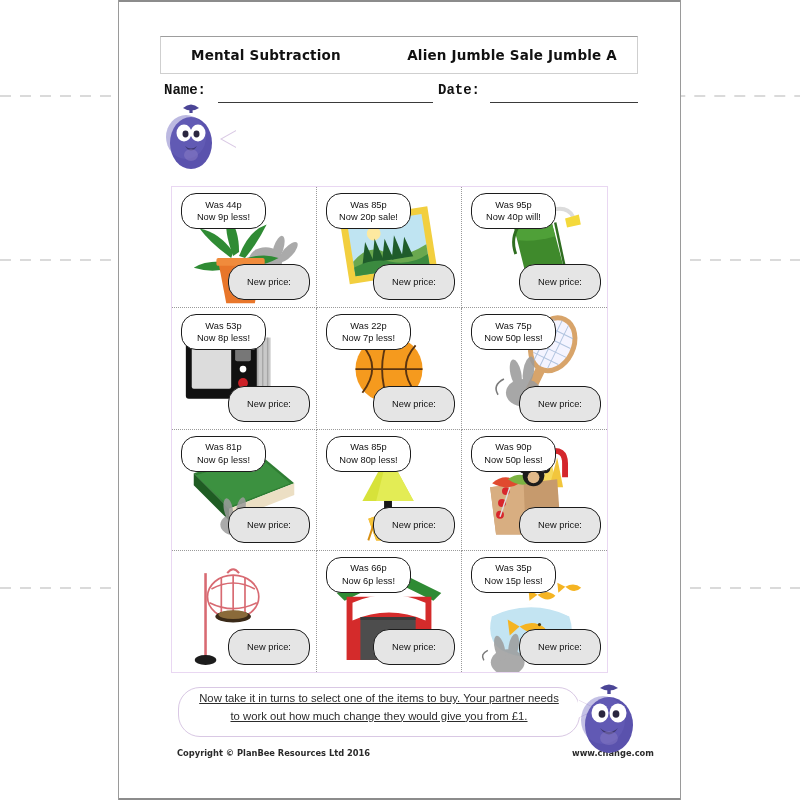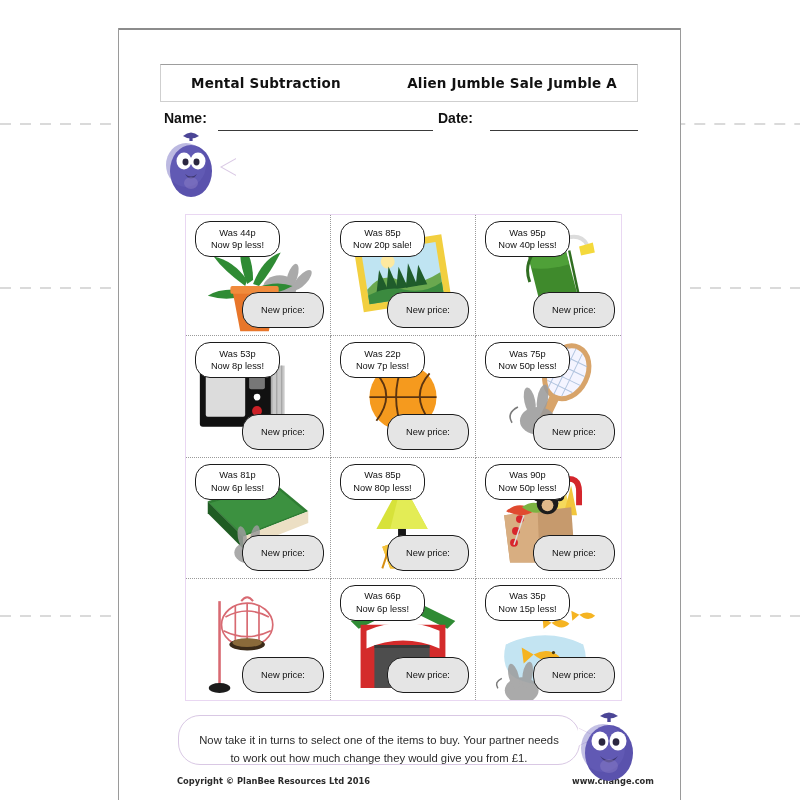--- a/index.html
+++ b/index.html
@@ -7,21 +7,20 @@
     margin: 0; padding: 0;
     width: 800px; height: 800px;
     background: #ffffff;
     font-family: "Liberation Sans", sans-serif;
     overflow: hidden;
   }
   #stage {
     position: relative;
     width: 800px; height: 636px;
     background: #ffffff;
-    margin-top: 28px;
   }
 
   
   #sheet {
     position: absolute;
     left: 118px; top: 0px;
     width: 563px; height: 800px;
     background: #ffffff;
     border-left: 1.5px solid #9a9a9a;
     border-right: 1.5px solid #9a9a9a;
@@ -58,21 +57,21 @@
     color: #111;
     letter-spacing: .2px;
     white-space: nowrap;
   }
   .hdr-title-l { left: 30px; }
   .hdr-title-r { right: 20px; }
 
   .name-row { position: absolute; left: 160px; top: 80px; width: 480px; height: 24px; }
   .lbl {
     position: absolute; top: 2px;
-    font-family: Liberation Sans, sans-serif;
+    font-family: Liberation Mono, monospace;
     font-weight: bold; font-size: 14px; color: #111;
   }
   .lbl-name { left: 4px; }
   .lbl-date { left: 278px; }
   .rule {
     position: absolute; bottom: 1px; height: 1.5px; background: #3a3a3a;
   }
   .rule-name { left: 58px; width: 215px; }
   .rule-date { left: 330px; width: 148px; }
 
@@ -83,21 +82,21 @@
     border: 1.6px solid #d9c8e4;
     border-radius: 24px;
     color: #2c2c2c;
     font-size: 11.3px;
     line-height: 17.5px;
     text-align: center;
     padding: 8px 18px;
   }
   #bubble-top { left: 236px; top: 106px; width: 388px; height: 64px; }
   #bubble-bottom { left: 178px; top: 687px; width: 402px; height: 50px;
-                   border-radius: 22px; padding: 16px 16px; }
+                   border-radius: 22px; padding: 2px 16px; text-decoration: underline; }
   .bubble-tail {
     position: absolute; width: 0; height: 0;
   }
   
   #tail-top {
     left: 222px; top: 130px;
     border-top: 9px solid transparent;
     border-bottom: 9px solid transparent;
     border-right: 16px solid #ffffff;
     filter: drop-shadow(-1.4px 0 0 #d9c8e4);
@@ -106,21 +105,21 @@
   #tail-bottom {
     left: 578px; top: 700px;
     border-top: 9px solid transparent;
     border-bottom: 9px solid transparent;
     border-left: 18px solid #ffffff;
     filter: drop-shadow(1.4px 0 0 #d9c8e4);
   }
 
   
   #grid {
-    position: absolute; left: 185px; top: 186px;
+    position: absolute; left: 171px; top: 186px;
     width: 437px; height: 487px;
     border: 1.4px solid #e9d7f2;
     display: grid;
     grid-template-columns: repeat(3, 1fr);
     grid-template-rows: repeat(4, 1fr);
   }
   .card {
     position: relative;
     border-right: 1.3px dotted #9a9a9a;
     border-bottom: 1.3px dotted #9a9a9a;
@@ -278,21 +277,21 @@
       <svg class="art" viewBox="0 0 146 122">
         <path d="M88 24 q18 -6 24 6" stroke="#dcdcdc" stroke-width="4" fill="none"></path>
         <path d="M104 32 l14 -4 l2 10 l-14 3z" fill="#f4d93c"></path>
         <path d="M52 40 q22 -10 38 -6 l16 60 q-20 8 -40 2z" fill="#3f8a2c"></path>
         <path d="M52 40 q22 -10 38 -6 l4 16 q-20 6 -38 4z" fill="#4fa038"></path>
         <path d="M58 38 q-10 14 -4 30" stroke="#2f6d20" stroke-width="3" fill="none"></path>
         <path d="M94 36 l12 56" stroke="#2f6d20" stroke-width="2.5" fill="none"></path>
       </svg>
       <div class="price-tag">
         <span>Was 95p</span>
-        <span>Now 40p less!</span>
+        <span>Now 40p will!</span>
       </div>
       <div class="new-price">New price:</div>
     </div>
 
     <div class="card">
       <svg class="art" viewBox="0 0 146 122">
         <rect x="78" y="30" width="22" height="62" fill="#c9c9c9"></rect>
         <g stroke="#a6a6a6" stroke-width="1.4">
           <path d="M82 30 L82 92"></path>
             <path d="M87 30 L87 92"></path>

